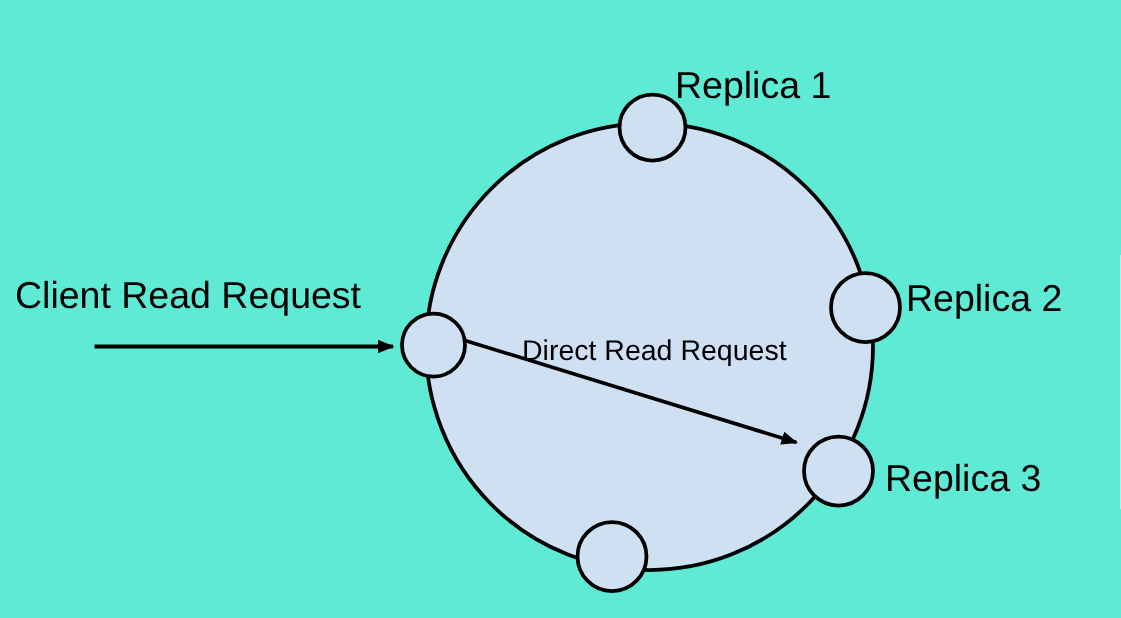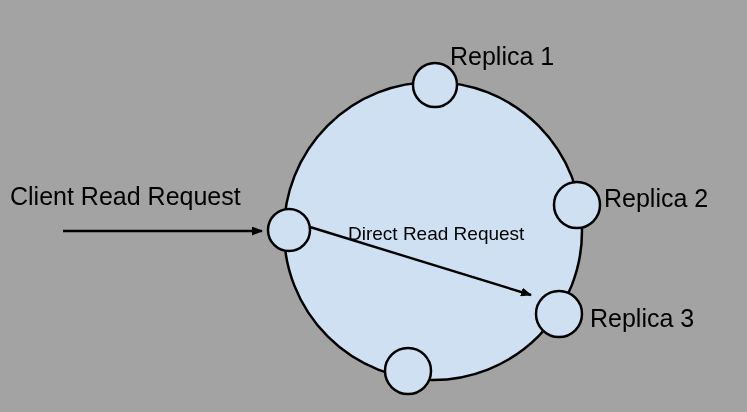--- a/index.html
+++ b/index.html
@@ -7,21 +7,21 @@
     padding: 0;
     background: #ffffff;
   }
   body {
     font-family: "Liberation Sans", sans-serif;
   }
   #canvas {
     position: relative;
     width: 747px;
     height: 412px;
-    background: #a3a3a3;
+    background: #5eead4;
     overflow: hidden;
   }
   #diagram-svg {
     position: absolute;
     left: 0;
     top: 0;
     width: 747px;
     height: 412px;
   }
   .diagram-label {

